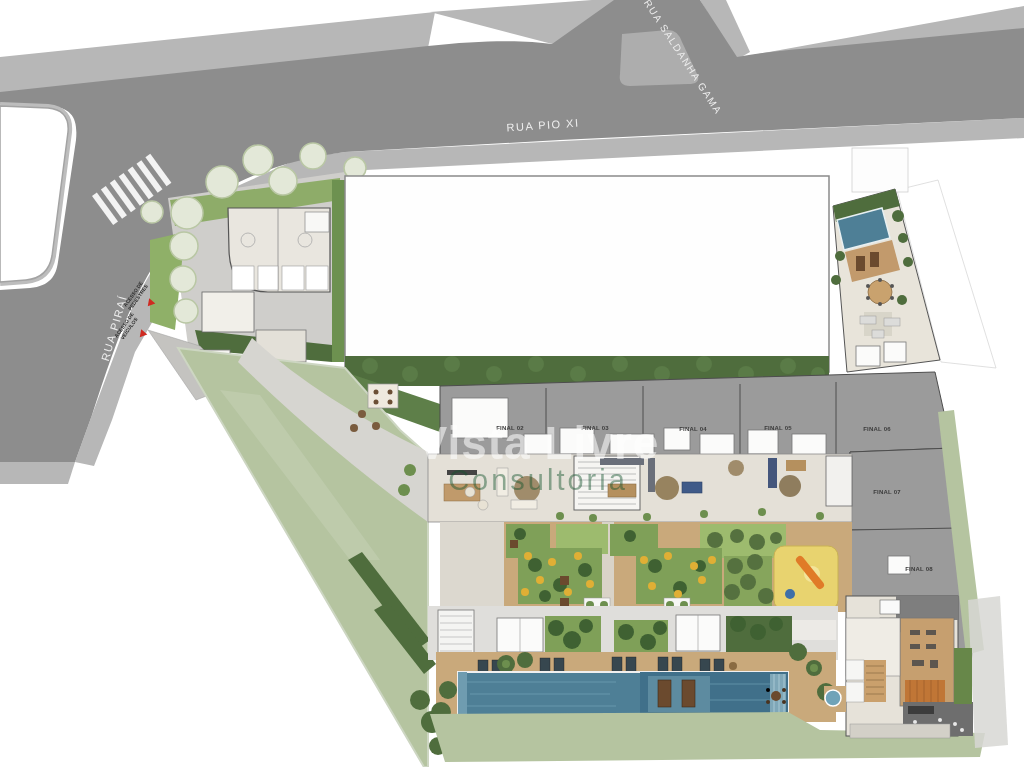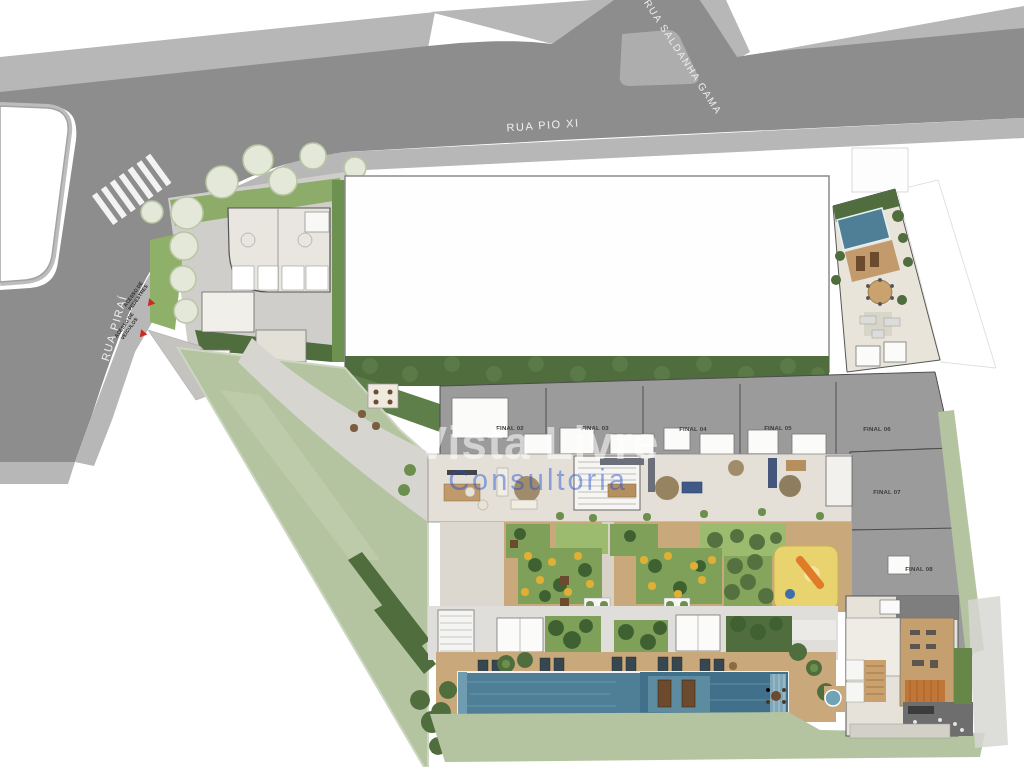--- a/index.html
+++ b/index.html
@@ -23,21 +23,21 @@
   .lbl{position:absolute;white-space:nowrap;pointer-events:none;}
   .street-lbl{color:#ededed;font-size:11px;letter-spacing:1.5px;font-weight:400;}
   .unit-lbl{color:#3b3b3b;font-size:6px;letter-spacing:.2px;font-weight:600;}
   .access-lbl{color:#2e2e2e;font-size:5px;font-weight:700;line-height:1.15;
               text-align:center;white-space:normal;width:42px;}
   .arrow{position:absolute;width:0;height:0;border-left:4px solid transparent;
          border-right:4px solid transparent;border-top:7px solid var(--accent_red);}
   #watermark{position:absolute;left:392px;top:416px;width:292px;text-align:center;
              pointer-events:none;}
   #watermark .w1{font-size:46px;font-weight:700;color:#fff;opacity:.55;letter-spacing:1px;}
-  #watermark .w2{font-size:29px;font-weight:400;color:#1d4ed8;opacity:.45;letter-spacing:3px;
+  #watermark .w2{font-size:29px;font-weight:400;color:#14532d;opacity:.45;letter-spacing:3px;
                  margin-top:-6px;}
 </style>
 </head>
 <body>
 
 <div id="plan">
 <svg width="1024" height="767" viewBox="0 0 1024 767">
 
   <g>
     <polygon class="sidewalk" points="0,57 435,12 428,48 0,94"></polygon>

